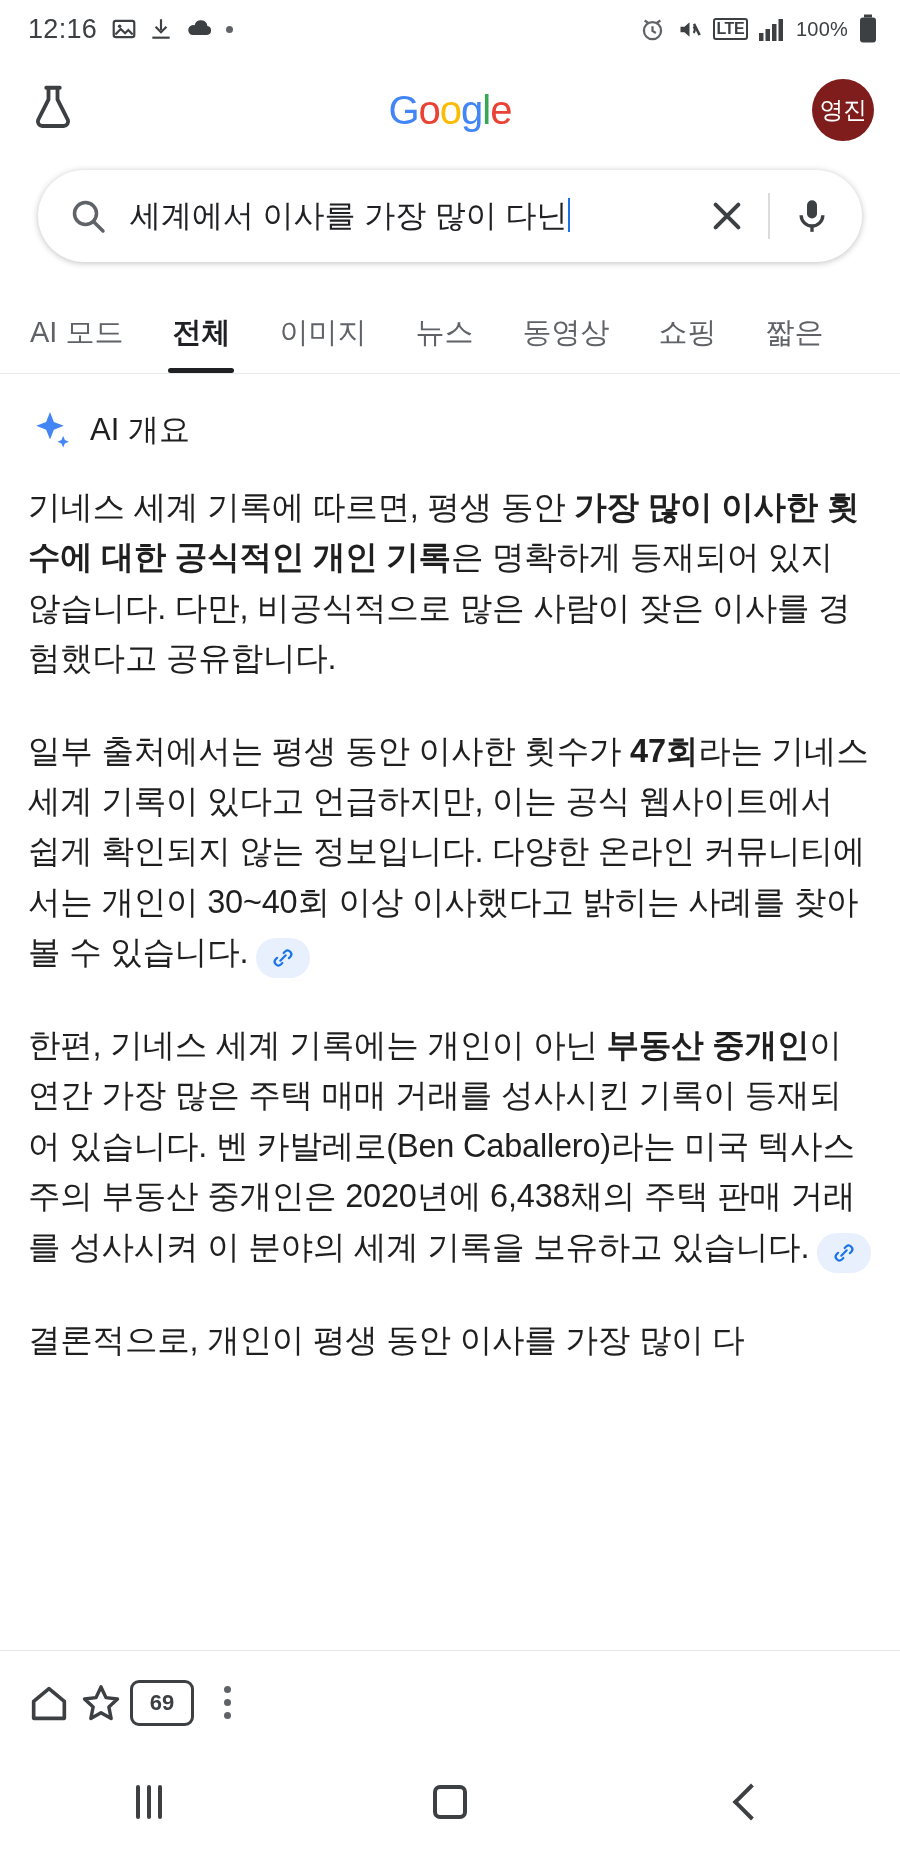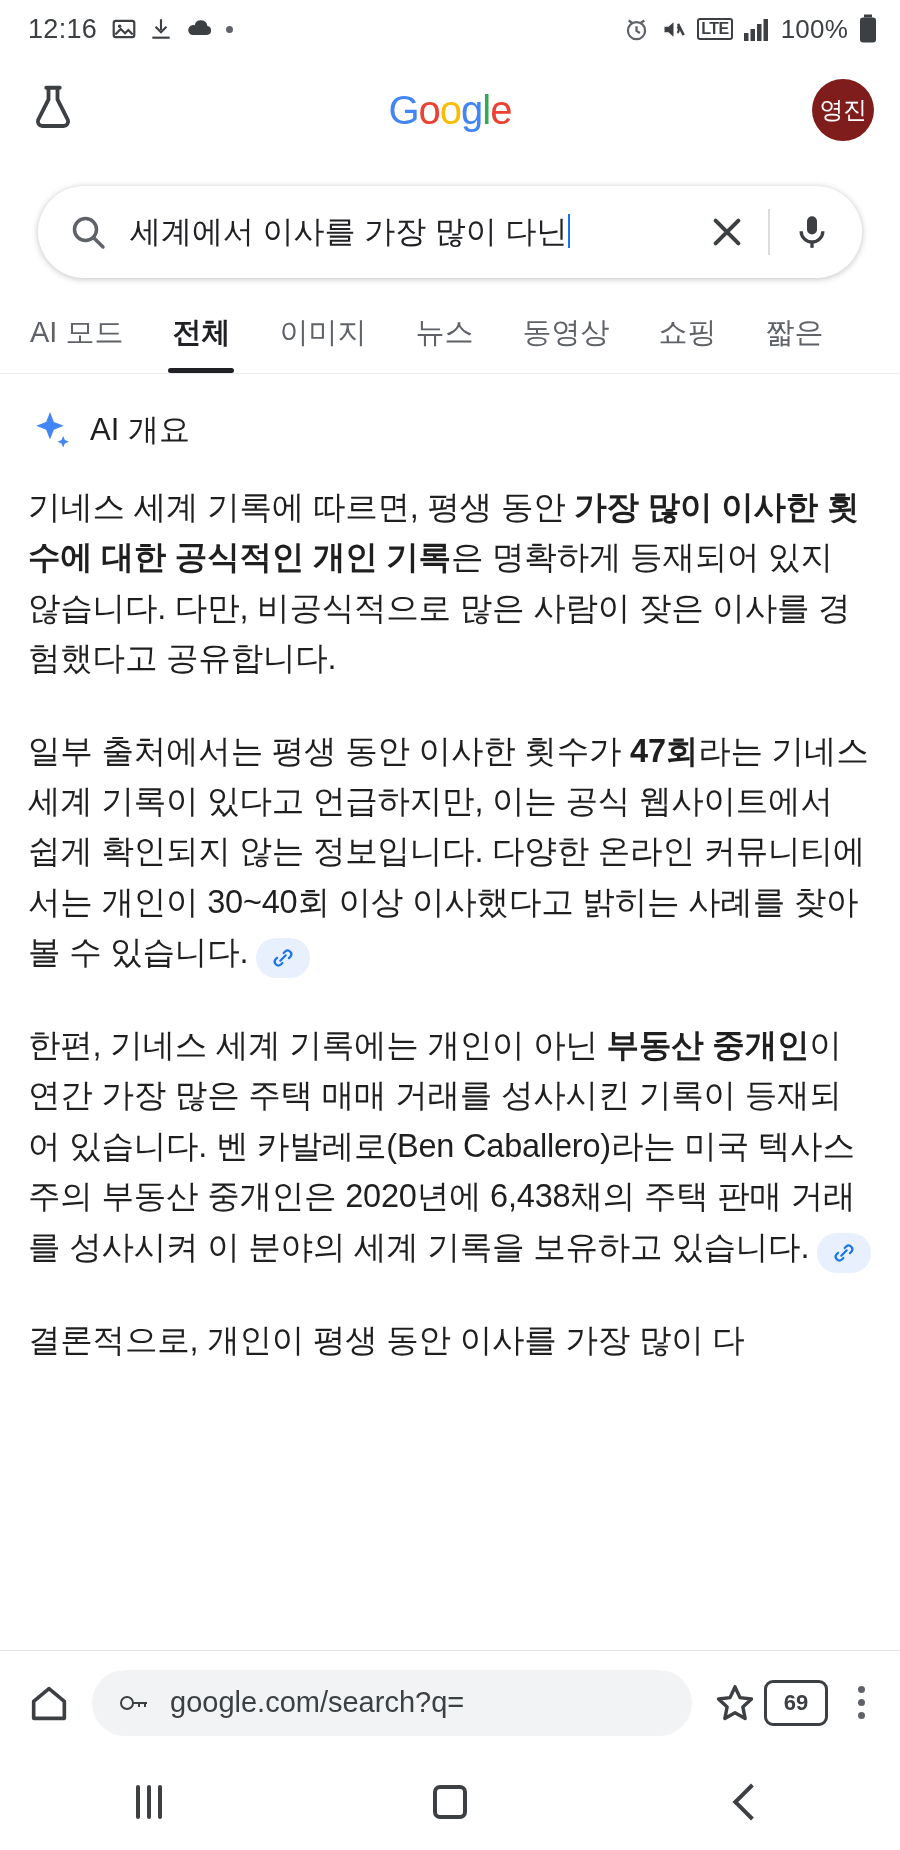--- a/index.html
+++ b/index.html
@@ -30,21 +30,21 @@
     color: #3c4043;
   }
   .status-clock {
     font-size: 27px;
     letter-spacing: .3px;
     color: #3c4043;
     margin-right: 14px;
   }
   .status-left-icons { display: flex; align-items: center; gap: 11px; }
   .status-right { margin-left: auto; display: flex; align-items: center; gap: 10px; }
-  .status-battery-text { font-size: 26px; color: #3c4043; letter-spacing: .2px; }
+  .status-battery-text { font-size: 20px; color: #3c4043; letter-spacing: .2px; }
   .ico { display: inline-block; line-height: 0; }
   .dot-sep {
     width: 7px; height: 7px; border-radius: 50%;
     background: #5f6368; display: inline-block;
   }
   .lte-badge {
     font-size: 16px; line-height: 1;
     border: 2px solid #3c4043; border-radius: 3px;
     padding: 1px 2px; font-weight: bold; letter-spacing: -0.5px;
   }
@@ -86,21 +86,20 @@
     padding: 8px 38px 0 38px;
   }
   .searchbox {
     height: 92px;
     border-radius: 46px;
     background: #fff;
     box-shadow: 0 1px 6px rgba(32,33,36,.28);
     display: flex;
     align-items: center;
     padding: 0 30px 0 30px;
-    margin-top: 16px;
   }
   .search-text {
     flex: 1 1 auto;
     font-size: 31px;
     color: #202124;
     margin-left: 22px;
     white-space: nowrap;
     overflow: hidden;
     position: relative;
   }
@@ -415,30 +414,20 @@
     <p class="para"><span>결론적으로, 개인이 평생 동안 이사를 가장 많이 다</span></p>
 
   </div>
 
   <div class="browser-bar">
     <span class="ico">
       <svg width="46" height="46" viewBox="0 0 24 24">
           <path d="M4 11.2L12 4.5l8 6.7V20H4z" fill="none" stroke="#3c4043" stroke-width="1.9" stroke-linejoin="round"></path>
         </svg>
     </span>
-    <div class="url-pill">
-      <span class="ico">
-        <svg width="34" height="26" viewBox="0 0 34 26">
-            <circle cx="9" cy="13" r="6" fill="none" stroke="#3c4043" stroke-width="2"></circle>
-            <path d="M15 13h14" stroke="#3c4043" stroke-width="2" fill="none"></path>
-            <path d="M21 13v4M27 13v4" stroke="#3c4043" stroke-width="2" fill="none"></path>
-          </svg>
-      </span>
-      <span class="url-text">google.com/search?q=</span>
-    </div>
     <span class="ico">
       <svg width="46" height="46" viewBox="0 0 24 24">
           <path d="M12 3.6l2.6 5.6 6 .7-4.5 4.2 1.2 6-5.3-3-5.3 3 1.2-6L3.4 9.9l6-.7z" fill="none" stroke="#3c4043" stroke-width="1.8" stroke-linejoin="round"></path>
         </svg>
     </span>
     <span class="tabcount">69</span>
     <span class="kebab" style="margin-left:20px;margin-right:6px;">
         <i></i>
         <i></i>
         <i></i>

